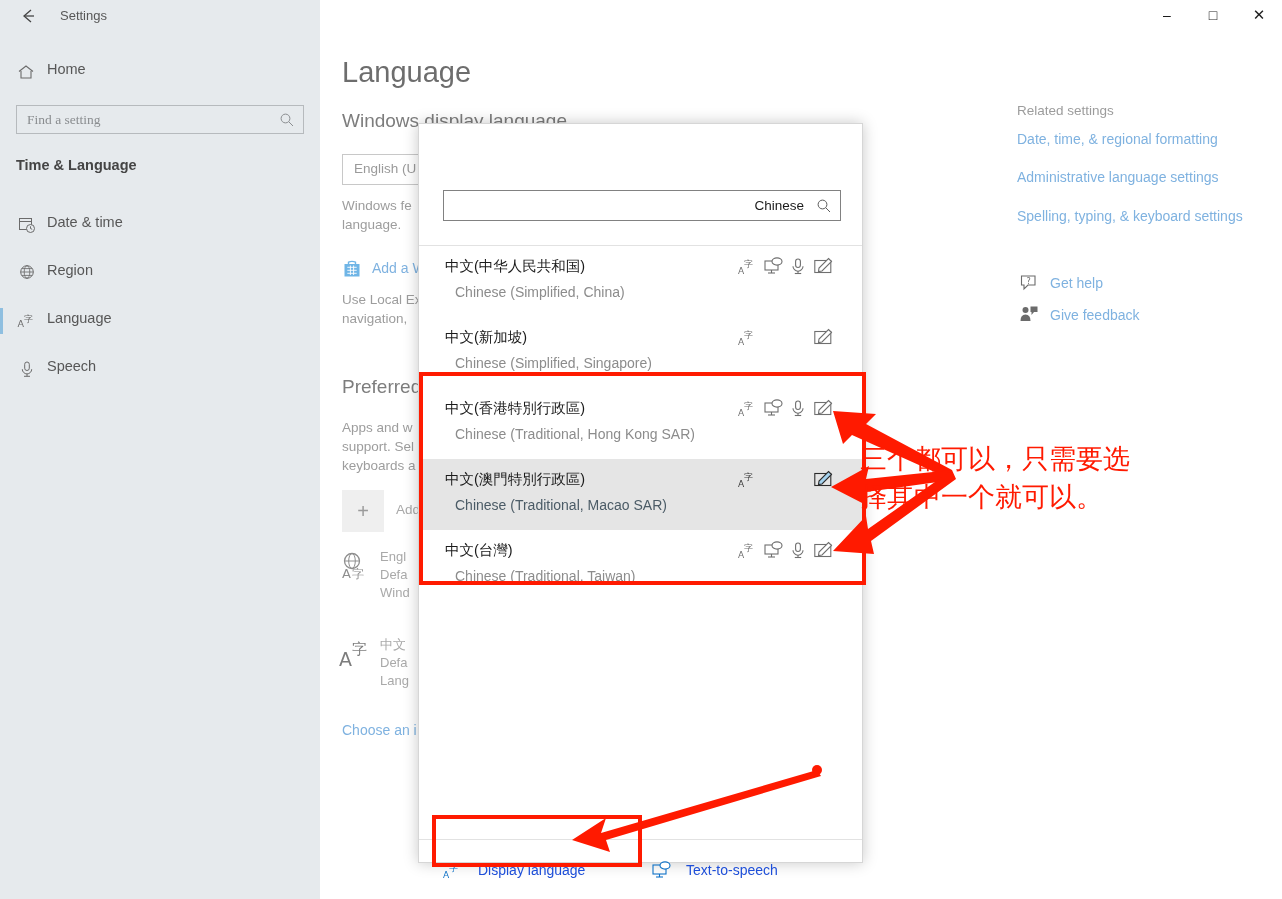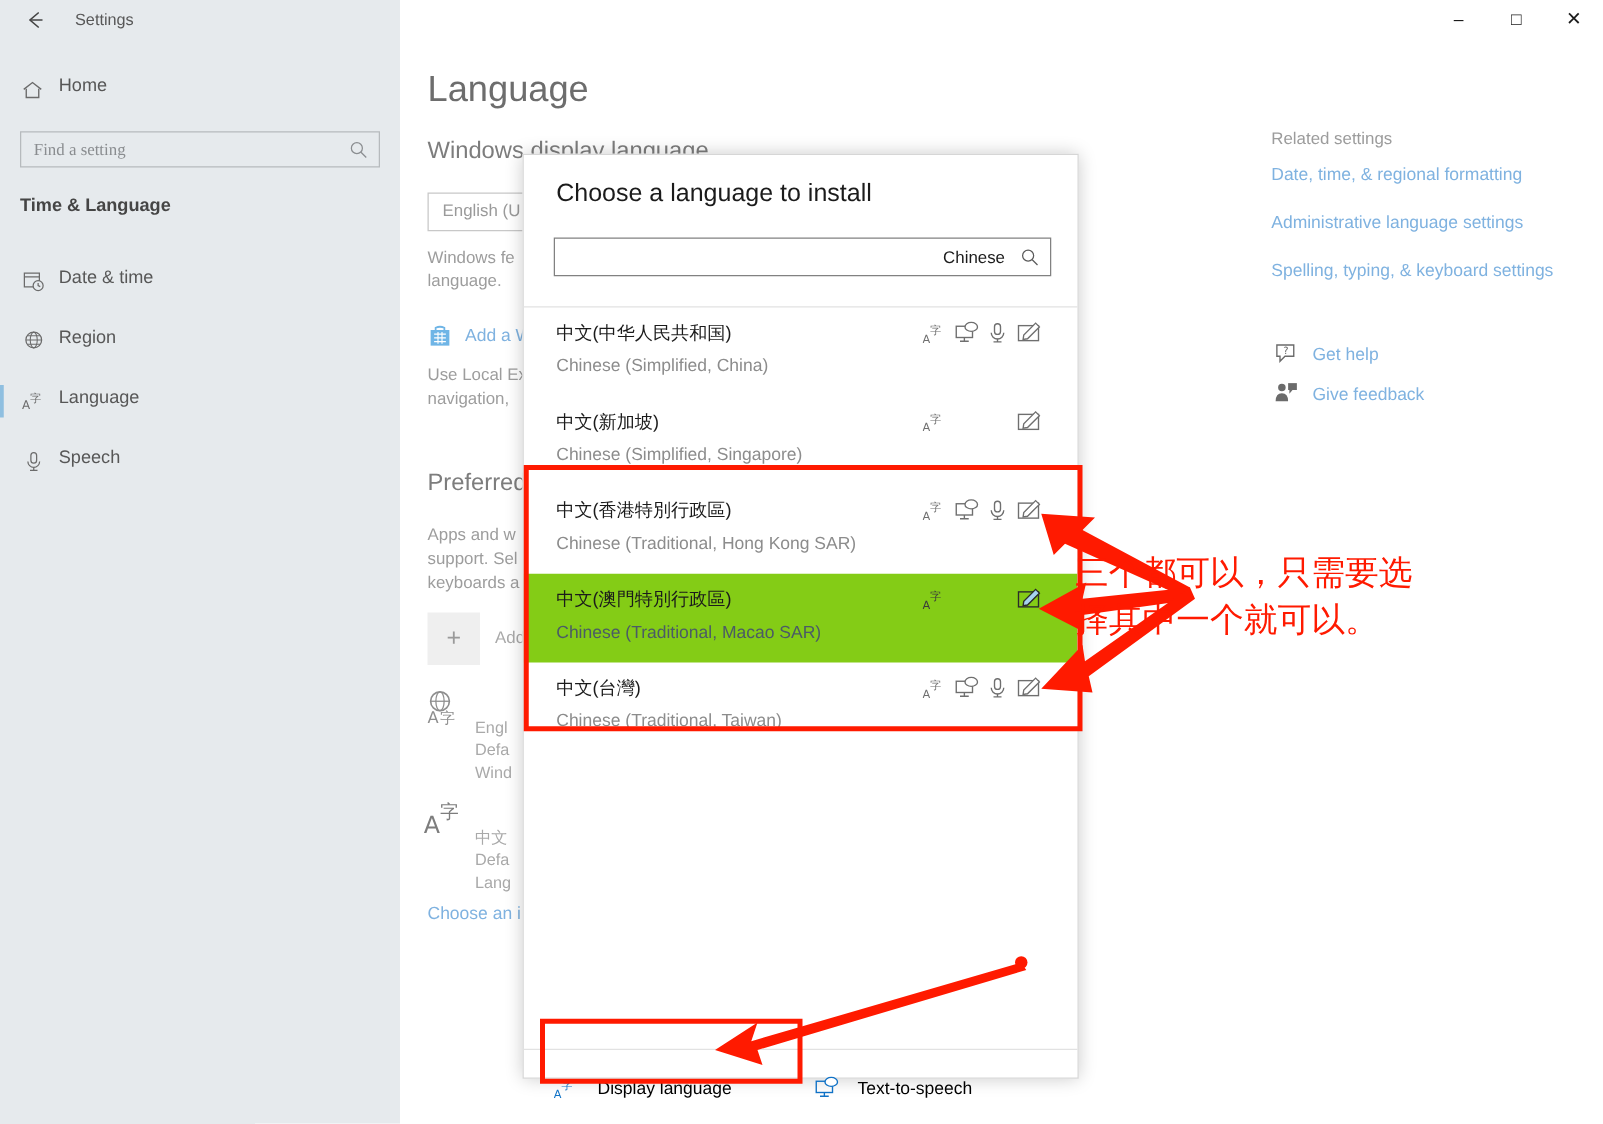--- a/index.html
+++ b/index.html
@@ -79,21 +79,21 @@
 
   .addbtn {
     position: absolute; left: 22px; top: 490px; width: 42px; height: 42px;
     background: #efefef;
   }
   .addbtn .plus {
     position: absolute; left: 0; top: 0; width: 42px; height: 42px;
     font-size: 20px; color: #9a9a9a; line-height: 42px; text-align: center;
   }
   .lang-row-ico { position: absolute; width: 40px; height: 40px; }
-  .lang-row-txt { position: absolute; font-size: 13px; color: #a9a9a9; line-height: 18px; margin-top: 25px; }
+  .lang-row-txt { position: absolute; font-size: 13px; color: #a9a9a9; line-height: 18px; }
 
   
   .rail-head { position: absolute; left: 1017px; top: 103px; font-size: 13.5px; color: #9c9c9c; }
   .rail-link { position: absolute; left: 1017px; font-size: 14px; color: #7fb2e0; cursor: pointer; }
   .rail-ico { position: absolute; left: 1019px; width: 20px; height: 20px; }
   .rail-ico-lbl { position: absolute; left: 1050px; font-size: 14px; color: #7fb2e0; cursor: pointer; }
 
   
   .wbtn {
     position: absolute; top: 0; width: 46px; height: 30px; cursor: pointer;
@@ -116,36 +116,36 @@
     border: none; outline: none; background: transparent;
     font-family: "Liberation Sans", sans-serif; font-size: 13.5px; color: #1b1b1b; text-align: right;
   }
   .dlg-search .mag { position: absolute; right: 8px; top: 7px; width: 16px; height: 16px; }
 
   .dlg-listwrap {
     position: absolute; left: 0; top: 121px; width: 443px; height: 594px;
     border-top: 1px solid #e2e2e2; overflow: hidden;
   }
   .lrow { position: relative; width: 443px; height: 71px; }
-  .lrow.hl { background: #84cc16; padding-left: 36px; }
+  .lrow.hl { background: #e5e5e5; padding-left: 36px; }
   .lrow .native { position: absolute; left: 26px; top: 11px; font-size: 14.5px; color: #1b1b1b; }
-  .lrow .eng { position: absolute; left: 26px; top: 38px; font-size: 14px; color: #8c8c8c; }
+  .lrow .eng { position: absolute; left: 36px; top: 38px; font-size: 14px; color: #8c8c8c; }
   .lrow.hl .eng { color: #4b5b66; }
   .lrow .icons { position: absolute; right: 14px; top: 10px; width: 110px; height: 24px; }
   .lrow .icons .slot {
     position: absolute; top: 0; width: 22px; height: 22px;
   }
 
   .dlg-legend {
     position: absolute; left: 0; top: 715px; width: 443px; height: 92px;
     border-top: 1px solid #e2e2e2;
   }
   .leg { position: absolute; height: 22px; }
   .leg .li { position: absolute; left: 0; top: 0; width: 22px; height: 22px; }
-  .leg .lt { position: absolute; left: 35px; top: 2px; font-size: 14px; color: #000000; white-space: nowrap; }
+  .leg .lt { position: absolute; left: 35px; top: 2px; font-size: 14px; color: #1d4ed8; white-space: nowrap; }
 
   
   .anno-svg { position: absolute; left: 0; top: 0; width: 1282px; height: 899px; pointer-events: none; }
   .anno-text {
     position: absolute; left: 1150px; top: 440px;
     color: #ff1a00; font-size: 27px; line-height: 38px;
     font-family: "DejaVu Sans", sans-serif; white-space: pre-line;
   }
   .watermark {
     position: absolute; left: 506px; top: 833px;
@@ -330,21 +330,20 @@
     <span style="font-size:14px;color:#1b1b1b">–</span>
   </div>
   <div class="wbtn" style="left:1190px">
     <span style="font-size:14px;color:#1b1b1b">□</span>
   </div>
   <div class="wbtn" style="left:1236px">
     <span style="font-size:15px;color:#1b1b1b">✕</span>
   </div>
 
   <div class="dialog">
-    <div class="dlg-title">Choose a language to install</div>
 
     <div class="dlg-search">
       <input value="Chinese" style="">
       <span class="mag">
         <svg width="16" height="16" viewBox="0 0 16 16">
             <circle cx="6.5" cy="6.5" r="4.4" fill="none" stroke="#5a5a5a" stroke-width="1"></circle>
             <line x1="9.8" y1="9.8" x2="14" y2="14" stroke="#5a5a5a" stroke-width="1"></line>
           </svg>
       </span>
     </div>

